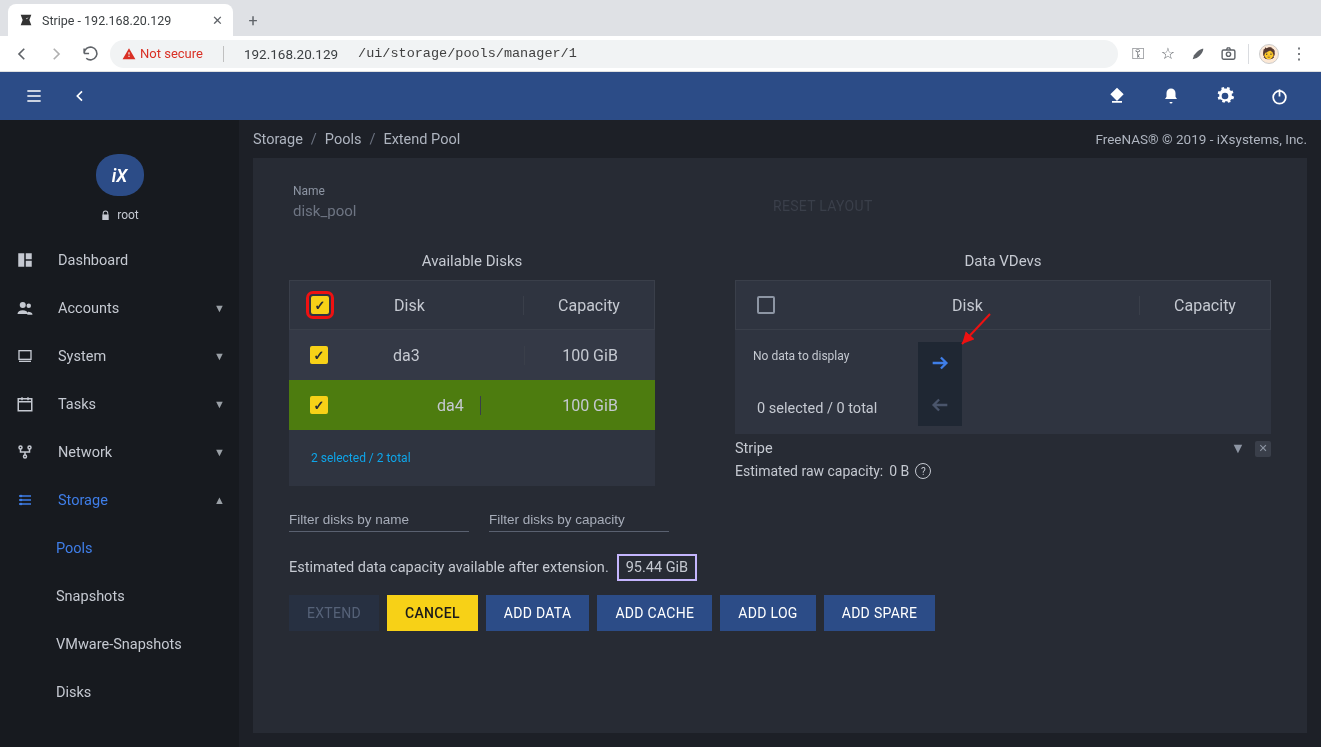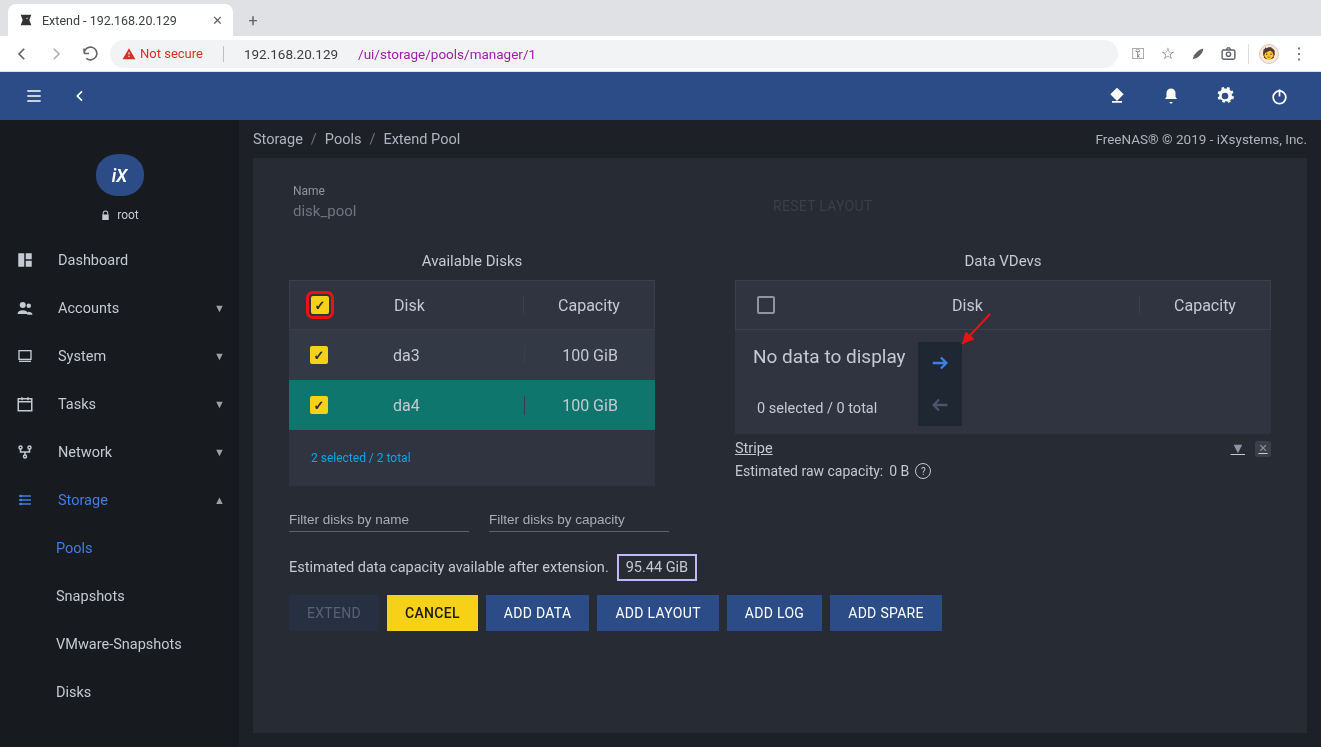--- a/index.html
+++ b/index.html
@@ -11,21 +11,21 @@
   .tab { background: #fff; height: 32px; border-top-left-radius: 8px; border-top-right-radius: 8px; display: flex; align-items: center; padding: 0 10px; width: 225px; gap: 8px; font-size: 12.5px; color: #3c4043; }
   .tab .favicon { width: 16px; height: 16px; display:flex; align-items:center; justify-content:center; }
   .tab .close { margin-left: auto; color:#5f6368; font-size:13px; }
   .newtab { width: 28px; height: 28px; display:flex; align-items:center; justify-content:center; color:#5f6368; margin-left:6px; margin-bottom:2px; font-size:16px;}
   .toolbar { height: 36px; background: #fff; display:flex; align-items:center; padding: 0 8px; gap: 6px; border-bottom:1px solid #e0e0e0;}
   .nav-btn { width: 28px; height:28px; display:flex; align-items:center; justify-content:center; color:#5f6368; border-radius:50%; }
   .nav-btn.disabled { color: #b0b0b0; }
   .omnibox { flex:1; height:28px; background:#f1f3f4; border-radius:14px; display:flex; align-items:center; padding:0 12px; gap:20px; font-size:13.5px; color:#3c4043;}
   .omnibox .warn { color:#d93025; font-size:13px; display:flex; align-items:center; gap:4px;}
   .omnibox .sep { width:1px; height:16px; background:#c0c0c0;}
-  .omnibox .path { color:#a21caf; }
+  .omnibox .path { color:#404040;font-family:Liberation Mono, monospace; }
   .toolbar-right { display:flex; align-items:center; gap:10px; padding:0 4px;}
   .toolbar-right .ic { width:20px; height:20px; display:flex; align-items:center; justify-content:center; color:#5f6368;}
   .avatar { width:20px; height:20px; border-radius:50%; background:linear-gradient(#fce8d5,#fce8d5); border:1px solid #ccc; display:flex; align-items:center; justify-content:center; font-size:11px;}
   .vsep { width:1px; height:20px; background:#dadce0;}
 
   
   .app { flex:1; display:flex; flex-direction:column; background:#000; color:#c5c9d1;}
   .topbar { height:48px; background:#2c4c87; display:flex; align-items:center; padding:0 16px; gap:10px;}
   .logo { display:flex; align-items:center; gap:8px; color:#fff; font-size:19px; letter-spacing:0.5px; width:215px;}
   .logo svg { width:30px; height:24px;}
@@ -60,46 +60,46 @@
   .cols { display:flex; gap:10px; margin-top:32px;}
   .panel { }
   .panel.left { width:366px;}
   .panel.right { flex:1; margin-left:70px;}
   .panel h3 { text-align:center; font-weight:400; font-size:15px; color:#c5c9d1; padding-bottom:10px;}
 
   .tbl { background:#2f3440; }
   .thead, .trow { display:flex; align-items:center; height:50px;}
   .thead { background:#2f3440;}
   .trow { background:#343946;}
-  .trow.alt { background:#0f766e;}
+  .trow.alt { background:#4d7c0f;gap:44px;}
   .cell.chk { width:60px; display:flex; justify-content:center;}
   .cell.disk { flex:1; padding-left:44px;}
   .cell.cap { width:130px; text-align:center;}
   .panel.left .cell.disk { border-right:1px solid #3a3f4a;}
   .panel.left .thead { border:1px solid #3a3f4a;}
   .panel.left .trow { }
   .panel.right .thead { border:1px solid #3a3f4a;}
   .panel.right .thead .cell.disk { border-right:1px solid #3a3f4a;}
 
   .checkbox { width:18px; height:18px; border:2px solid #8d95a3; border-radius:2px; display:flex; align-items:center; justify-content:center;}
   .checkbox.checked { background:#f7d117; border-color:#f7d117;}
   .checkbox.checked::after { content:"✓"; color:#272b34; font-size:13px; font-weight:700; line-height:1;}
   .hilite { outline:3px solid #e11; outline-offset:2px;}
 
   .tfoot { height:56px; display:flex; align-items:center; padding-left:22px; background:#2f3440; color:#0ea5e9; font-size:12px;}
-  .nodata { height:52px; display:flex; align-items:center; padding-left:18px; color:#c5c9d1; background:#2f3440; font-size:19px;}
+  .nodata { height:52px; display:flex; align-items:center; padding-left:18px; color:#c5c9d1; background:#2f3440; font-size:12px;}
   .selrow { height:52px; display:flex; align-items:center; padding-left:22px; background:#2f3440; font-size:14.5px;}
 
   .transfer { position:absolute; left:665px; top:184px; display:flex; flex-direction:column; gap:0;}
   .tbtn { width:44px; height:42px; background:#1f2733; display:flex; align-items:center; justify-content:center;}
   .tbtn.active svg { stroke:#3f7ee8;}
   .tbtn.inactive svg { stroke:#4a556b;}
 
   .vdev-config { margin-top:6px;}
-  .stripe-row { display:flex; align-items:center; gap:12px; font-size:14.5px; color:#c5c9d1;text-decoration:underline;}
+  .stripe-row { display:flex; align-items:center; gap:12px; font-size:14.5px; color:#c5c9d1;}
   .stripe-row .dd { margin-left:auto; display:flex; align-items:center; gap:10px; color:#8d95a3;}
   .stripe-row .xbtn { width:16px; height:16px; border-radius:2px; background:#3a3f4a; color:#8d95a3; display:flex; align-items:center; justify-content:center; font-size:11px;}
   .est-row { font-size:14px; color:#c5c9d1; padding-top:6px; display:flex; align-items:center; gap:6px;}
   .helpic { width:16px; height:16px; border:1.5px solid #c5c9d1; border-radius:50%; display:flex; align-items:center; justify-content:center; font-size:10px;}
 
   .filters { display:flex; gap:20px; margin-top:22px;}
   .filter { width:180px;}
   .filter input { width:100%; background:transparent; border:none; border-bottom:1px solid #5a6170; color:#c5c9d1; font-size:13.5px; padding:4px 0;}
   .filter input::placeholder { color:#a7adb9;}
 
@@ -119,21 +119,21 @@
 
 <div class="chrome">
 
   <div class="tabstrip">
     <div class="tab">
       <span class="favicon">
         <svg viewBox="0 0 24 24" width="16" height="16" fill="#333">
             <path d="M4 4h16l-3 8 3 8H4l3-8-3-8zM8 12l3-3 2 2 3-3"></path>
           </svg>
       </span>
-      <span>Extend - 192.168.20.129</span>
+      <span>Stripe - 192.168.20.129</span>
       <span class="close">✕</span>
     </div>
     <div class="newtab">+</div>
   </div>
 
   <div class="toolbar">
     <div class="nav-btn">
         <svg width="18" height="18" viewBox="0 0 24 24" fill="none" stroke="#5f6368" stroke-width="2.2">
           <path d="M15 5l-7 7 7 7"></path>
         </svg>
@@ -416,21 +416,21 @@
 
           <div class="estline">
             <span>Estimated data capacity available after extension.</span>
             <span class="estval">95.44 GiB</span>
           </div>
 
           <div class="actions">
             <div class="btn extend">EXTEND</div>
             <div class="btn cancel">CANCEL</div>
             <div class="btn blue">ADD DATA</div>
-            <div class="btn blue">ADD LAYOUT</div>
+            <div class="btn blue">ADD CACHE</div>
             <div class="btn blue">ADD LOG</div>
             <div class="btn blue">ADD SPARE</div>
           </div>
         </div>
       </div>
     </div>
   </div>
 </div>
 
 </body></html>

